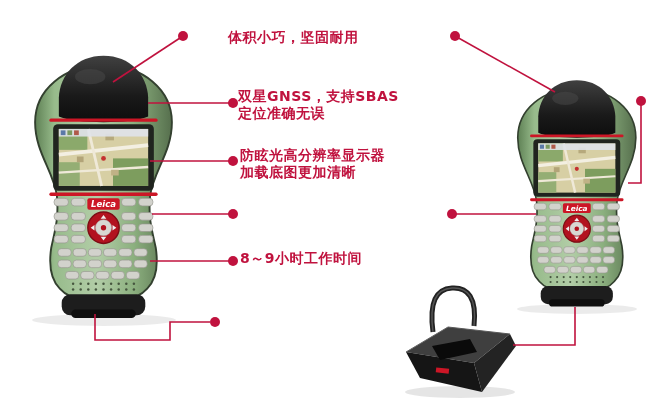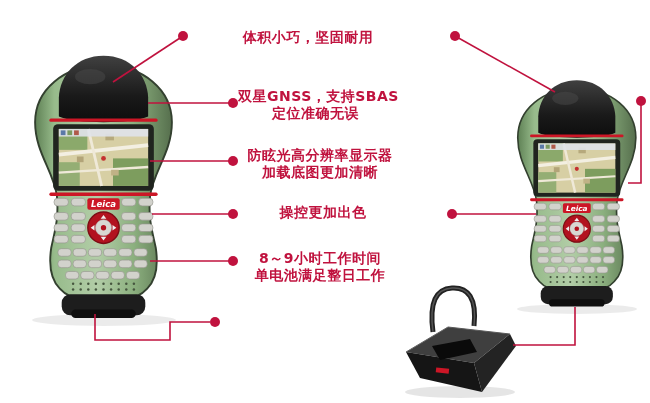--- a/index.html
+++ b/index.html
@@ -10,21 +10,21 @@
     overflow:hidden;
     font-family:"DejaVu Sans","Liberation Sans",sans-serif;
   }
   .stage svg{position:absolute;left:0;top:0;}
   .callout{
     position:absolute;
     color:var(--accent-red,#c0123e);
     font-weight:bold;
     font-size:14px;
     line-height:17px;
-    text-align:center;
+    text-align:left;
     letter-spacing:0.5px;
     white-space:nowrap;
   }
   .accent-line{stroke:var(--accent-red,#c0123e);stroke-width:1.6;fill:none;}
   .accent-dot{fill:var(--accent-red,#c0123e);}
   .brand-fill{fill:var(--brand-red,#cc1626);}
 </style>
 </head>
 <body>
 
@@ -214,22 +214,20 @@
     <div>双星GNSS，支持SBAS</div>
     <div>定位准确无误</div>
   </div>
 
   <div class="callout" style="left:240px;top:147px;width:160px">
     <div>防眩光高分辨率显示器</div>
     <div>加载底图更加清晰</div>
   </div>
 
   <div class="callout" style="left:248px;top:204px;width:150px">
-    <div>操控更加出色</div>
   </div>
 
   <div class="callout" style="left:240px;top:250px;width:160px">
     <div>8～9小时工作时间</div>
-    <div>单电池满足整日工作</div>
   </div>
 
 
 </div>
 
 </body></html>

